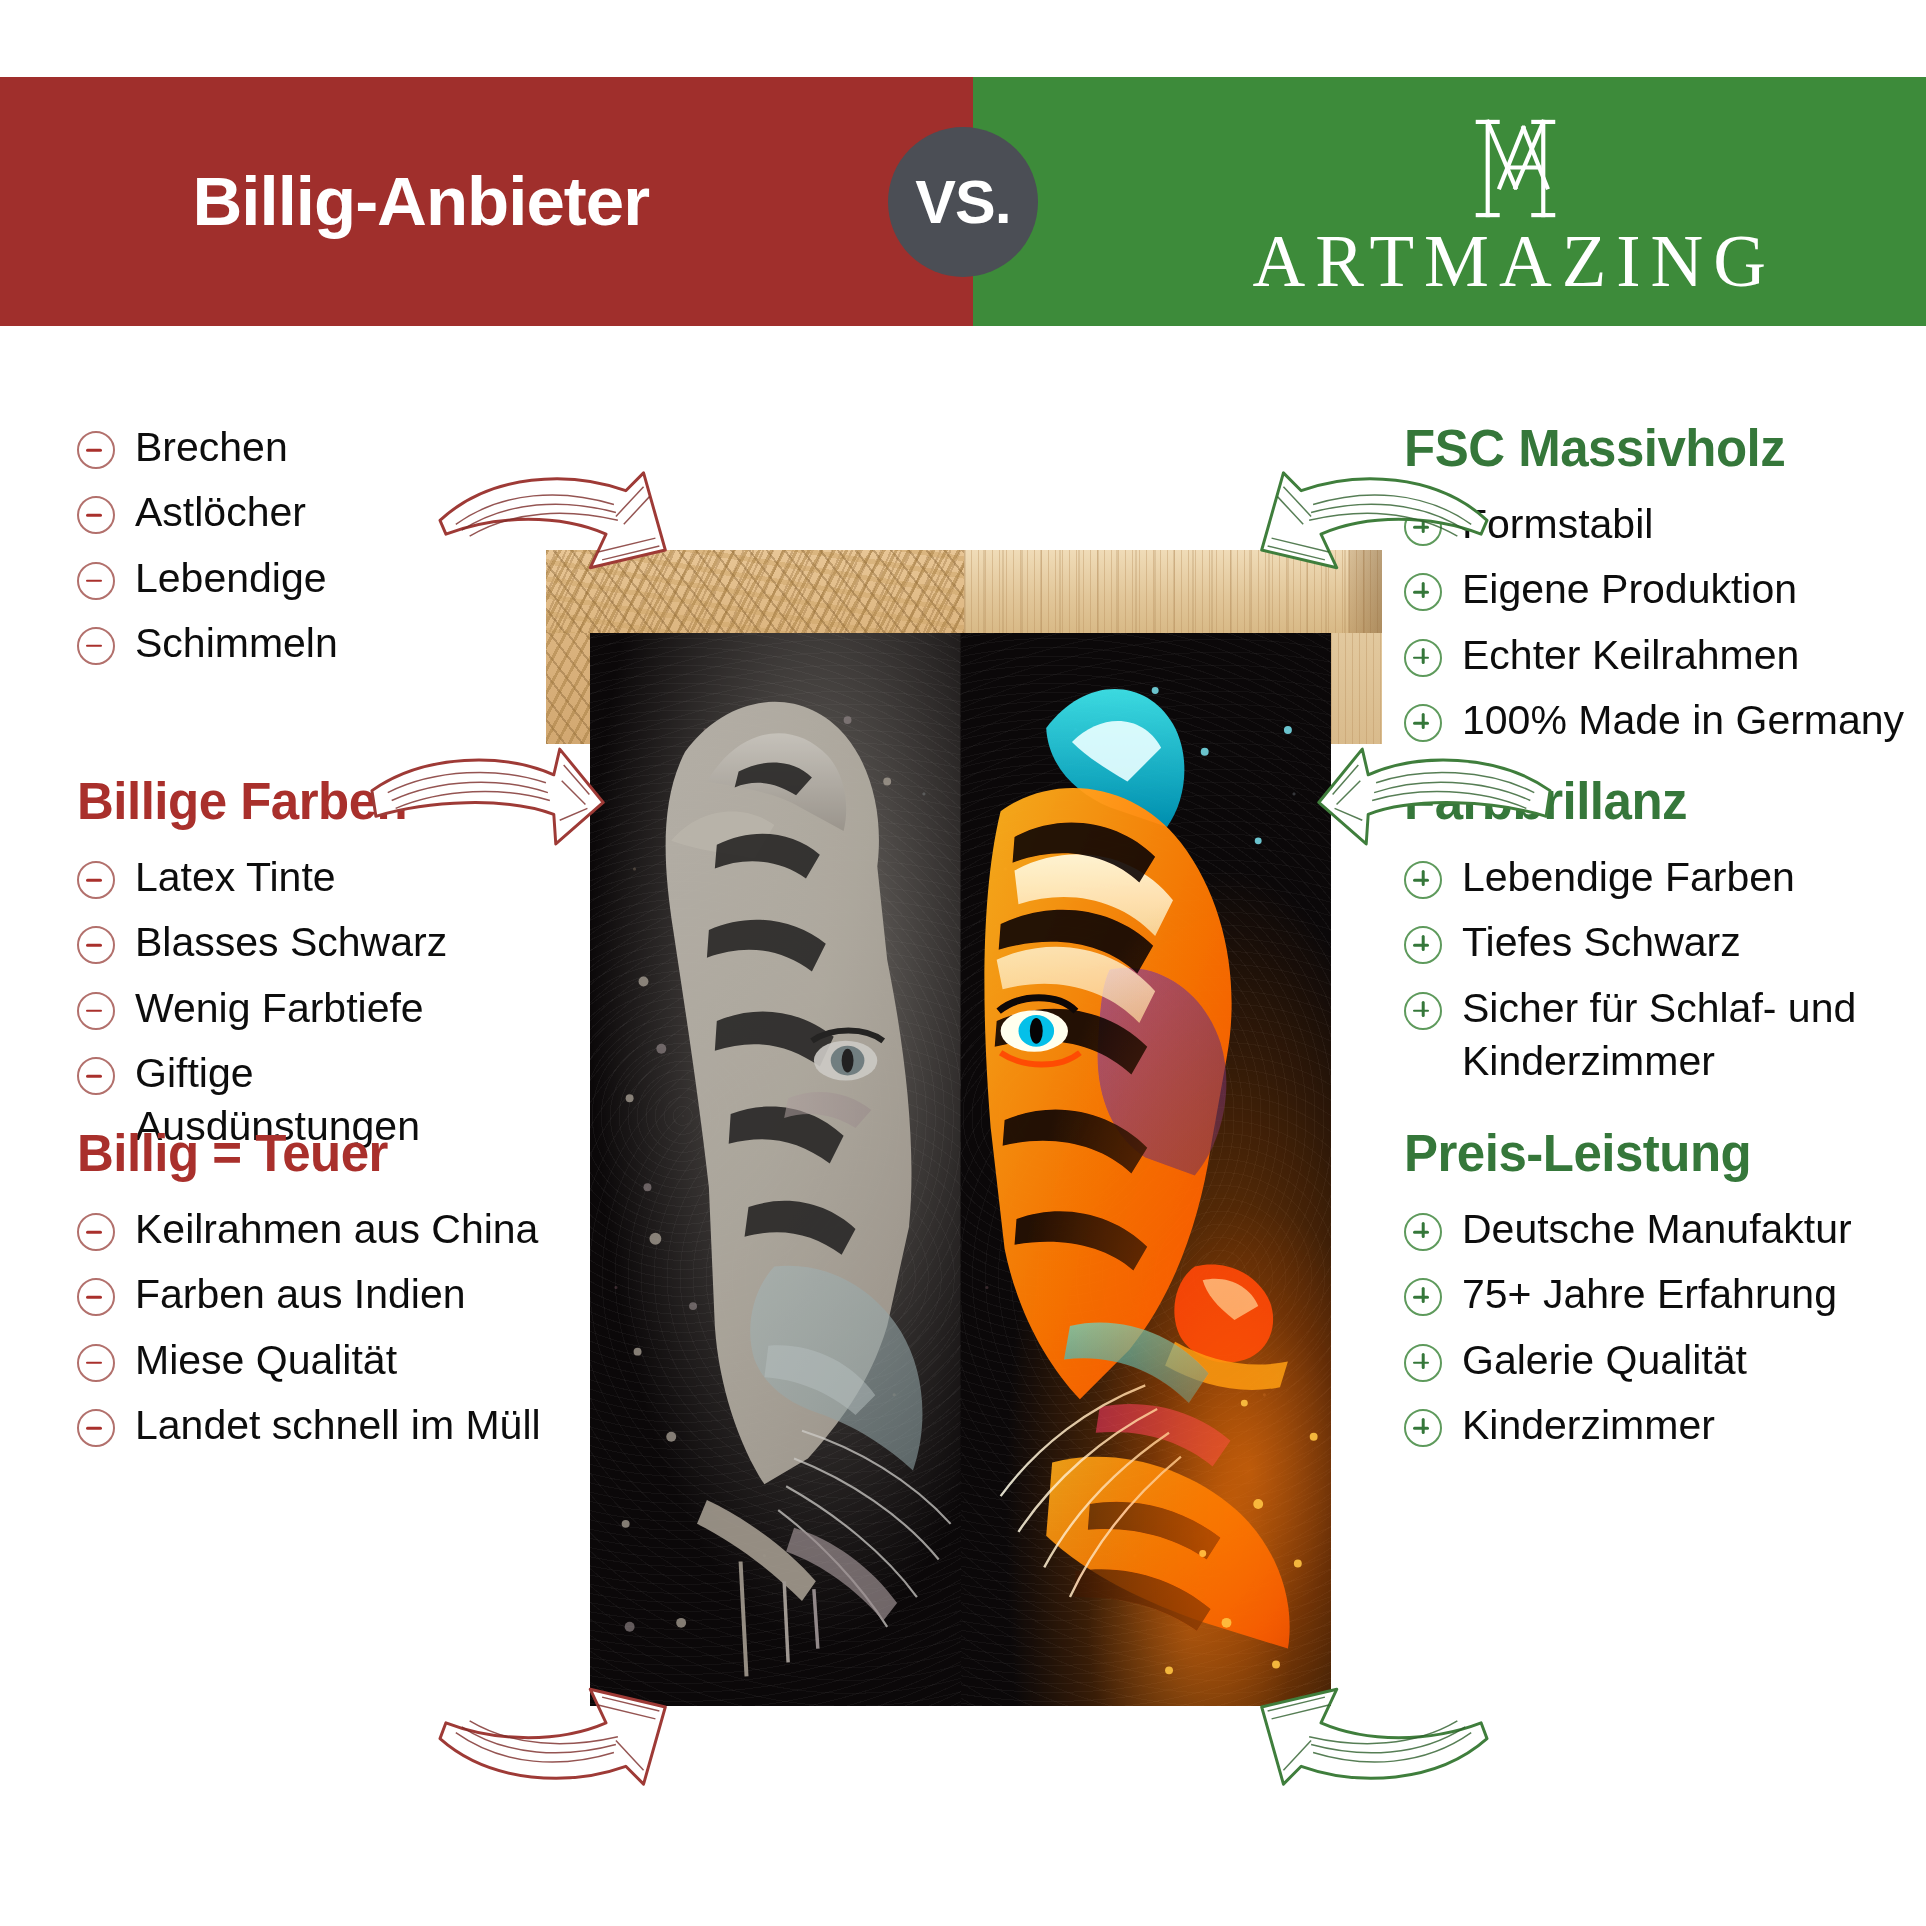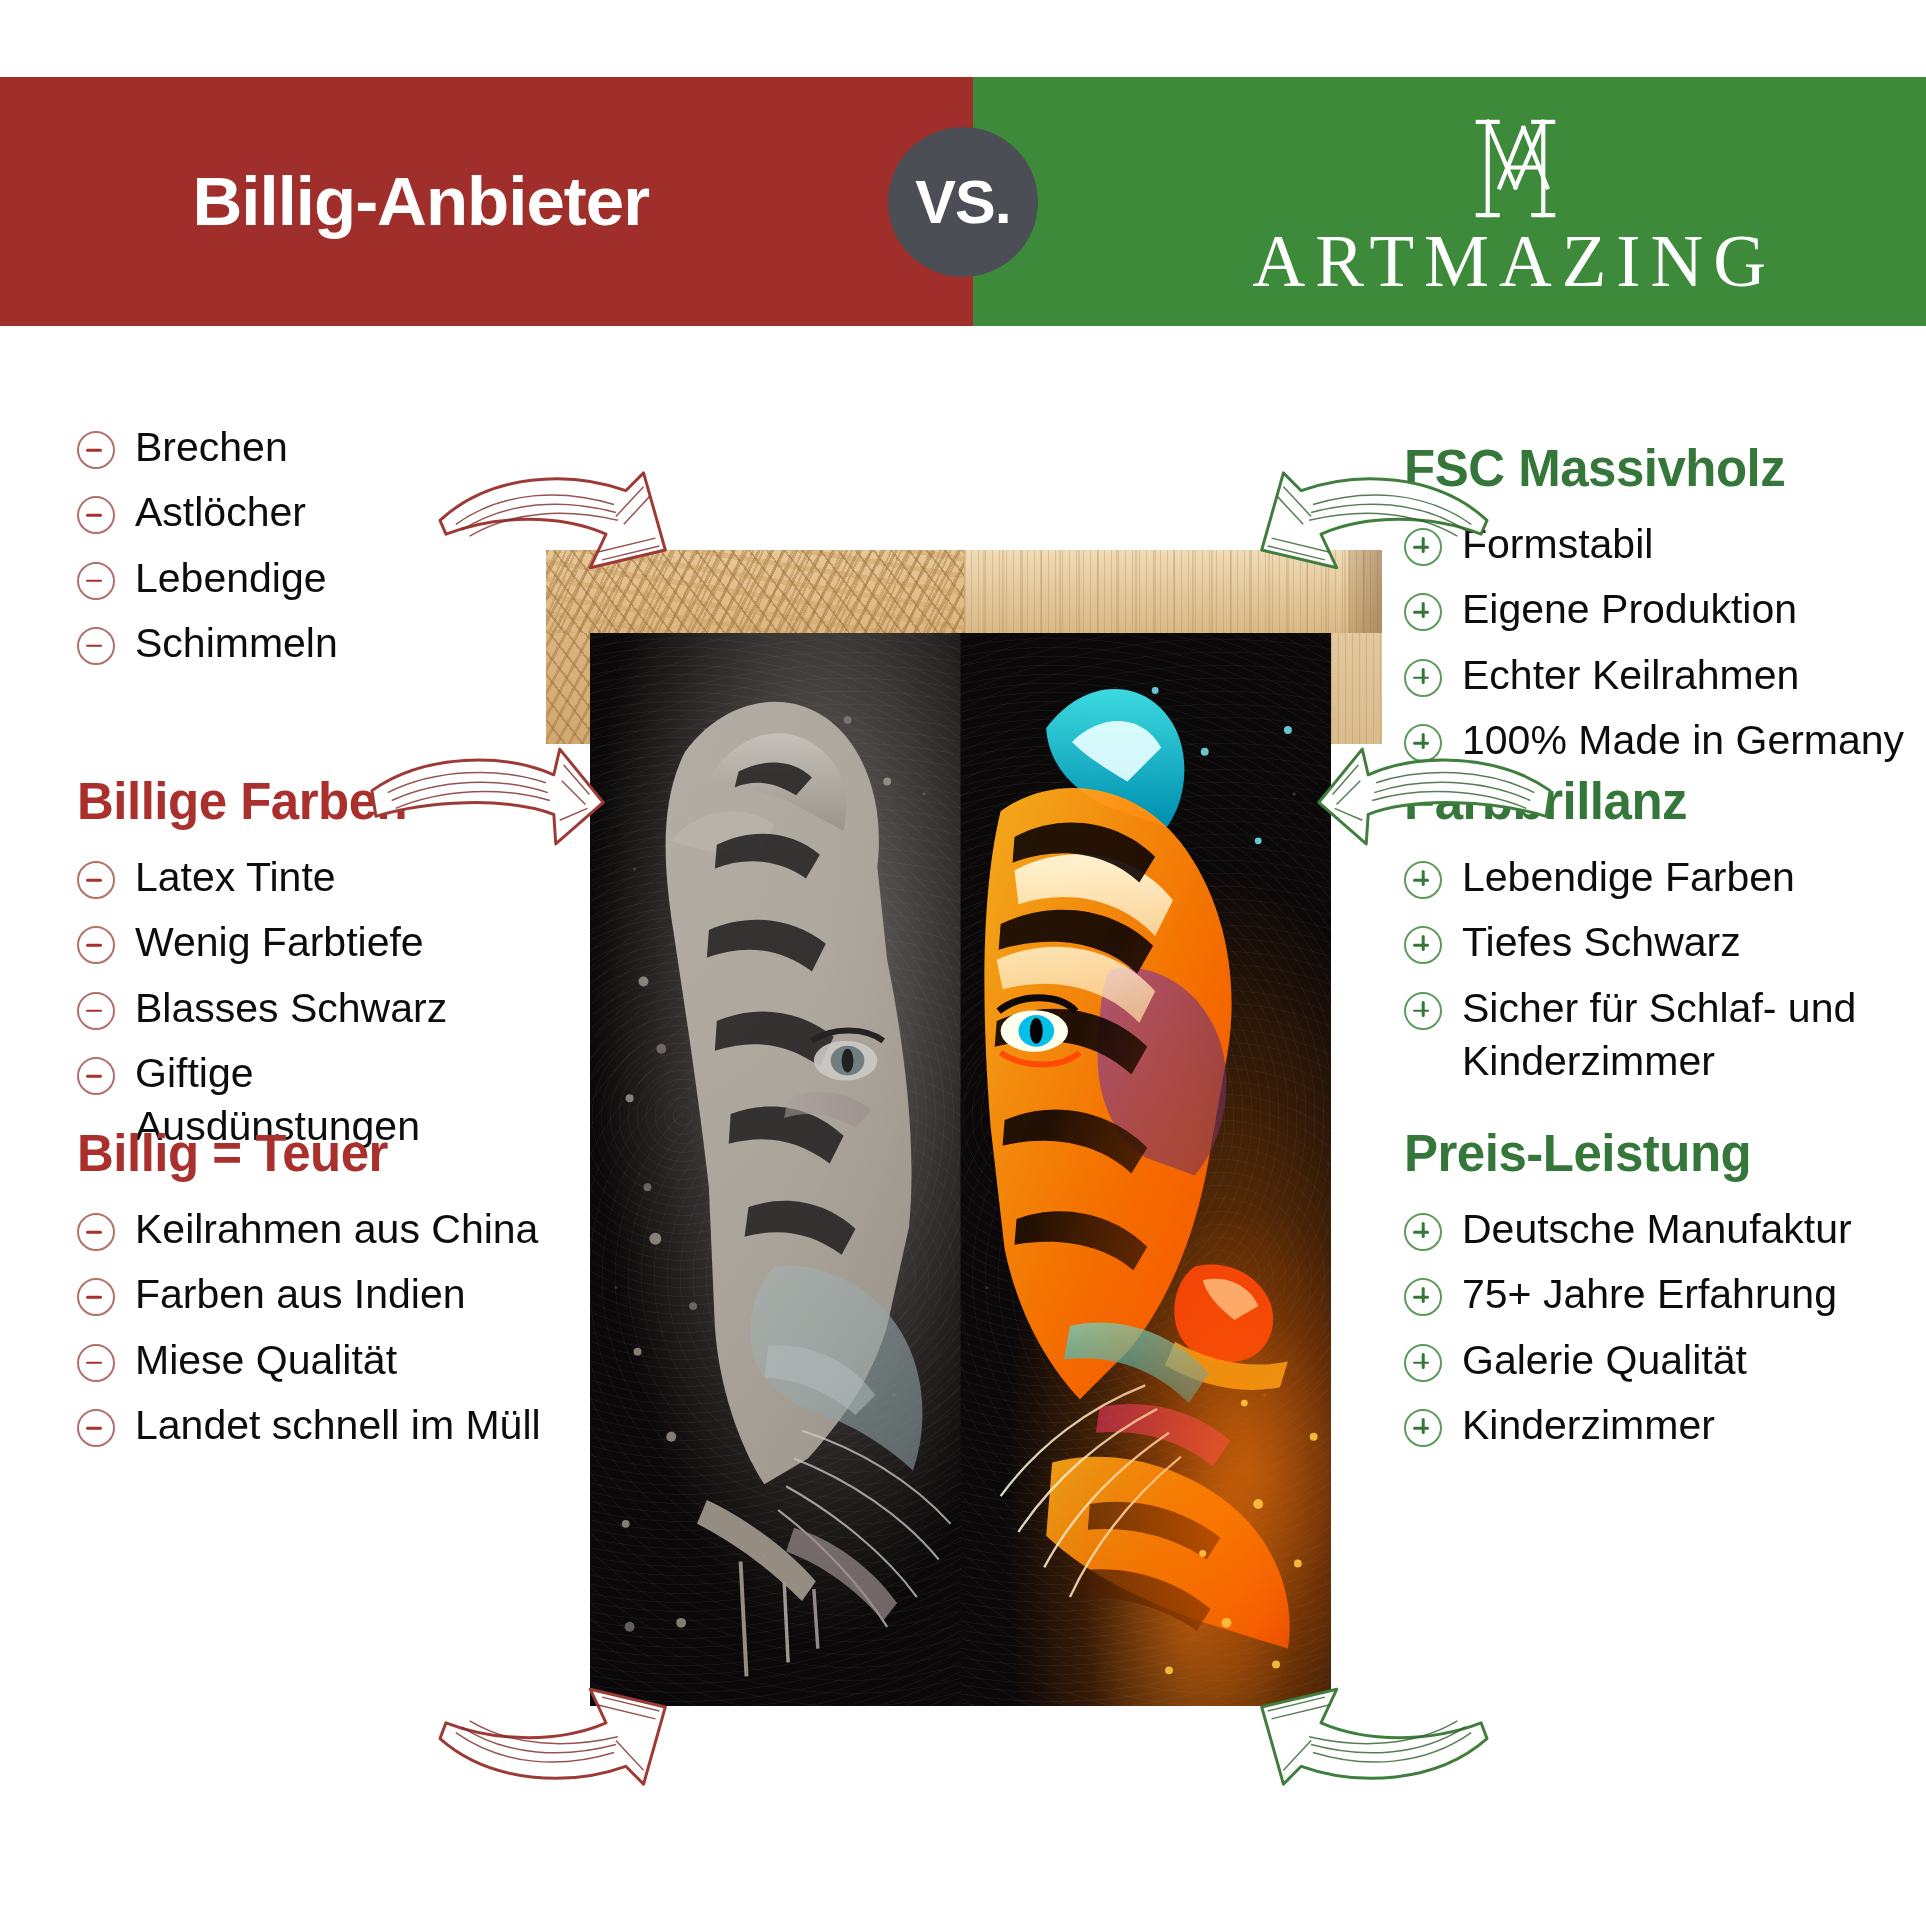--- a/index.html
+++ b/index.html
@@ -145,21 +145,21 @@
   .bullet.plus:before{background:#35773A;}
   .bullet.plus:after{
     content:"";position:absolute;top:7px;left:50%;width:2.6px;height:16px;
     transform:translateX(-50%);background:#35773A;border-radius:2px;
   }
 
   
   #sec-left-0{top:421px;}
   #sec-left-1{top:774px;}
   #sec-left-2{top:1126px;}
-  #sec-right-0{top:441px;}
+  #sec-right-0{top:421px;}
   #sec-right-1{top:774px;}
   #sec-right-2{top:1126px;}
 </style>
 </head>
 <body>
 
 <div class="page">
 
   <div class="header">
     <div class="header-left">
@@ -514,25 +514,25 @@
 
   <div class="col col-left" id="sec-left-1">
     <h2 class="sec-title bad">Billige Farben</h2>
     <ul class="feature-list">
       <li>
         <span class="bullet minus"></span>
         <span class="txt">Latex Tinte</span>
       </li>
       <li>
         <span class="bullet minus"></span>
+        <span class="txt">Blasses Schwarz</span>
+      </li>
+      <li>
+        <span class="bullet minus"></span>
         <span class="txt">Wenig Farbtiefe</span>
-      </li>
-      <li>
-        <span class="bullet minus"></span>
-        <span class="txt">Blasses Schwarz</span>
       </li>
       <li>
         <span class="bullet minus"></span>
         <span class="txt">Giftige Ausdünstungen</span>
       </li>
     </ul>
   </div>
 
   <div class="col col-left" id="sec-left-2">
     <h2 class="sec-title bad">Billig = Teuer</h2>

